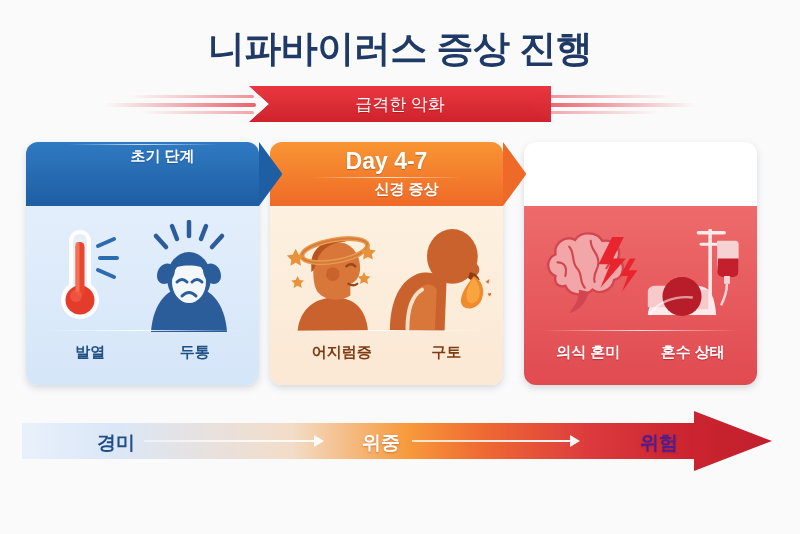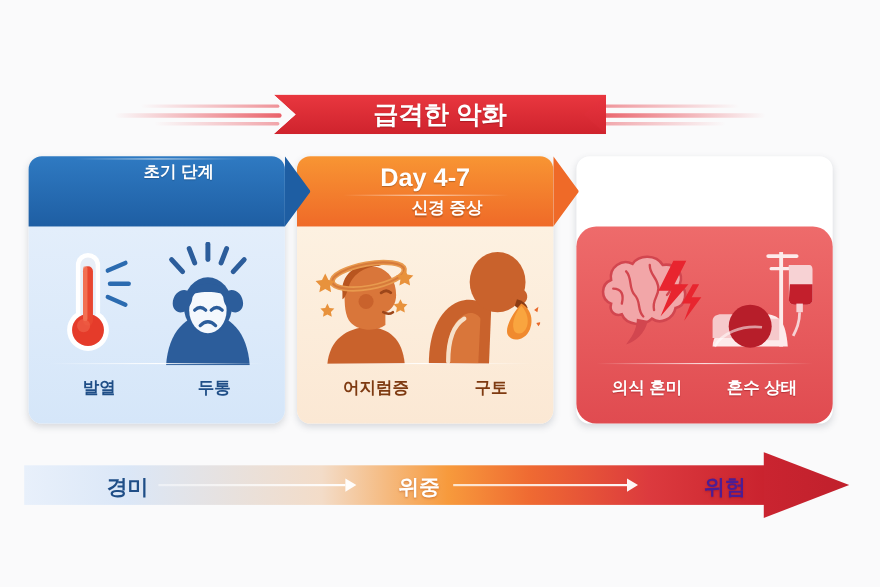--- a/index.html
+++ b/index.html
@@ -30,21 +30,21 @@
     box-shadow:0 2px 4px rgba(180,30,40,.28);
   }
   .ribbon-inner{
     width:302px;height:36px;
     background:linear-gradient(180deg,#e9373f 0%,#cf232d 100%);
     clip-path:polygon(0 0,302px 0,282px 18px,302px 36px,0 36px,20px 18px);
     -webkit-clip-path:polygon(0 0,302px 0,282px 18px,302px 36px,0 36px,20px 18px);
     display:flex;align-items:center;justify-content:center;
   }
   .ribbon-text{
-    color:#fff;font-size:23px;font-weight:bold;letter-spacing:0px;
+    color:#fff;font-size:17px;font-weight:normal;letter-spacing:0px;
     text-shadow:0 1px 1px rgba(120,10,18,.45);
     text-align:right;
   }
 
   
   .cards{position:absolute;top:142px;left:0;width:800px;height:245px;}
   .card{
     position:absolute;top:0;width:233px;height:243px;
     border-radius:12px;overflow:visible;
     box-shadow:0 3px 7px rgba(60,70,90,.18);
@@ -91,21 +91,21 @@
   #card1 .body{background:linear-gradient(180deg,#e3eefb 0%,#d5e6f9 100%);}
   #card1 .labels .lb{color:#1f4e87;}
   #card1 .sep{background:linear-gradient(90deg,rgba(255,255,255,0),rgba(255,255,255,.95),rgba(255,255,255,0));}
 
   #card2 .head{background:linear-gradient(180deg,#f89533 0%,#ef6a28 100%);}
   #card2 .body{background:linear-gradient(180deg,#fdf1e1 0%,#fbe8d4 100%);}
   #card2 .labels .lb{color:#7e3a11;}
   #card2 .sep{background:linear-gradient(90deg,rgba(255,255,255,0),rgba(255,255,255,.95),rgba(255,255,255,0));}
 
   #card3 .head{background:linear-gradient(180deg,#e03a47 0%,#cf1f2c 100%);}
-  #card3 .body{background:linear-gradient(180deg,#ee6b6b 0%,#e04b50 100%);border-radius:18px;}
+  #card3 .body{background:linear-gradient(180deg,#ee6b6b 0%,#e04b50 100%);}
   #card3 .labels .lb{color:#ffffff;text-shadow:0 1px 1px rgba(140,20,26,.5);}
   #card3 .sep{background:linear-gradient(90deg,rgba(255,255,255,0),rgba(255,255,255,.8),rgba(255,255,255,0));}
 
   
   .sev{position:absolute;left:22px;top:411px;width:730px;height:60px;}
   .sev-shaft{
     position:absolute;left:0;top:12px;width:676px;height:36px;
     background:linear-gradient(90deg,#e8f0fb 0%,#dbe7f7 14%,#f3dcc8 40%,#f79a3c 57%,#ef6a32 68%,#dc3a3e 84%,#c9222e 100%);
   }
   .sev-head{
@@ -116,20 +116,21 @@
   }
   .sev-txt{position:absolute;font-size:19px;font-weight:bold;top:19px;margin-left:20px;}
   .sev-line{position:absolute;height:2px;top:29px;}
   .sev-tip{position:absolute;width:0;height:0;top:24px;}
 </style>
 </head>
 <body>
 
 <div class="stage">
 
+  <div class="title">니파바이러스 증상 진행</div>
 
   <div class="ribbon-wrap">
 
     <div class="speed" style="left:128px;top:11px;width:126px;background:linear-gradient(90deg,rgba(230,60,70,0),rgba(230,60,70,.55));"></div>
     <div class="speed" style="left:104px;top:19px;width:152px;background:linear-gradient(90deg,rgba(230,60,70,0),rgba(230,60,70,.8));height:4px;"></div>
     <div class="speed" style="left:140px;top:27px;width:114px;background:linear-gradient(90deg,rgba(230,60,70,0),rgba(230,60,70,.45));"></div>
 
     <div class="speed" style="left:546px;top:11px;width:126px;background:linear-gradient(270deg,rgba(230,60,70,0),rgba(230,60,70,.55));"></div>
     <div class="speed" style="left:544px;top:19px;width:152px;background:linear-gradient(270deg,rgba(230,60,70,0),rgba(230,60,70,.8));height:4px;"></div>
     <div class="speed" style="left:546px;top:27px;width:114px;background:linear-gradient(270deg,rgba(230,60,70,0),rgba(230,60,70,.45));"></div>

